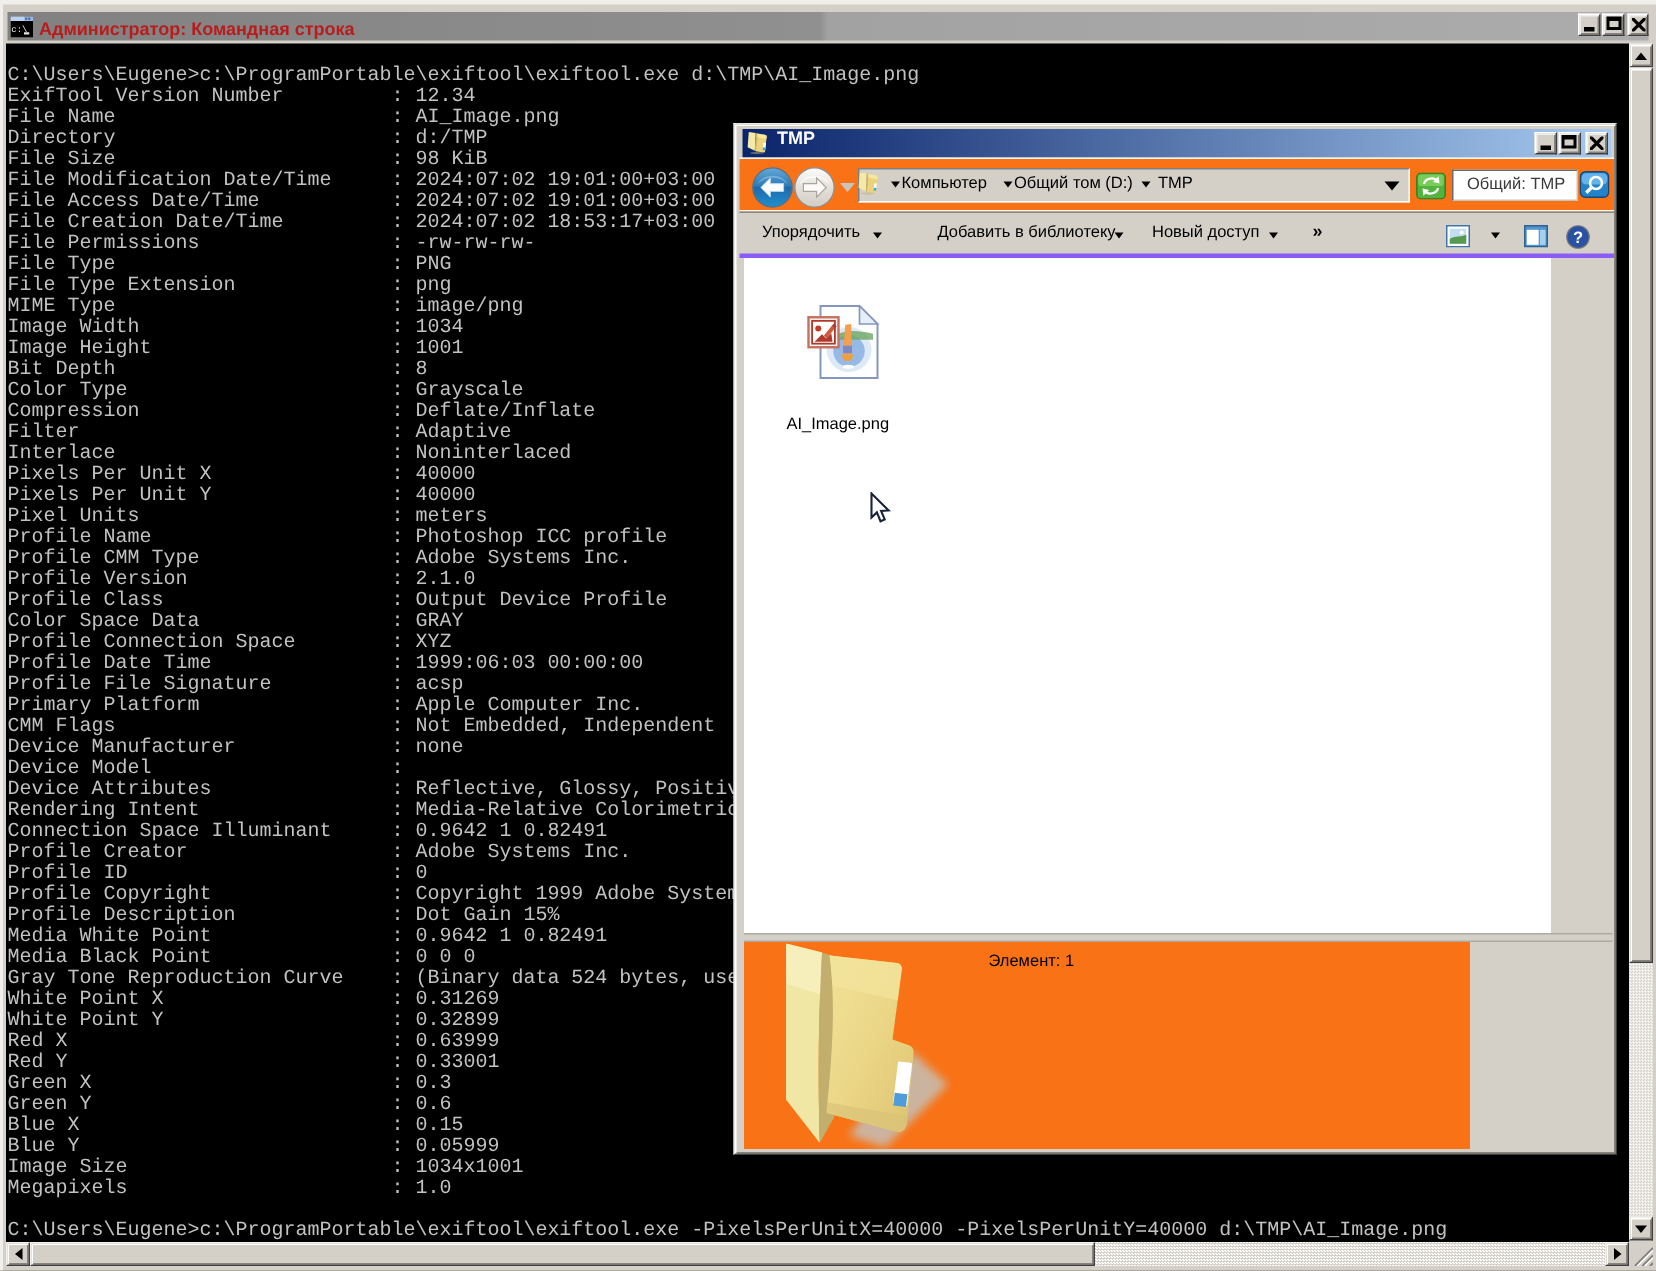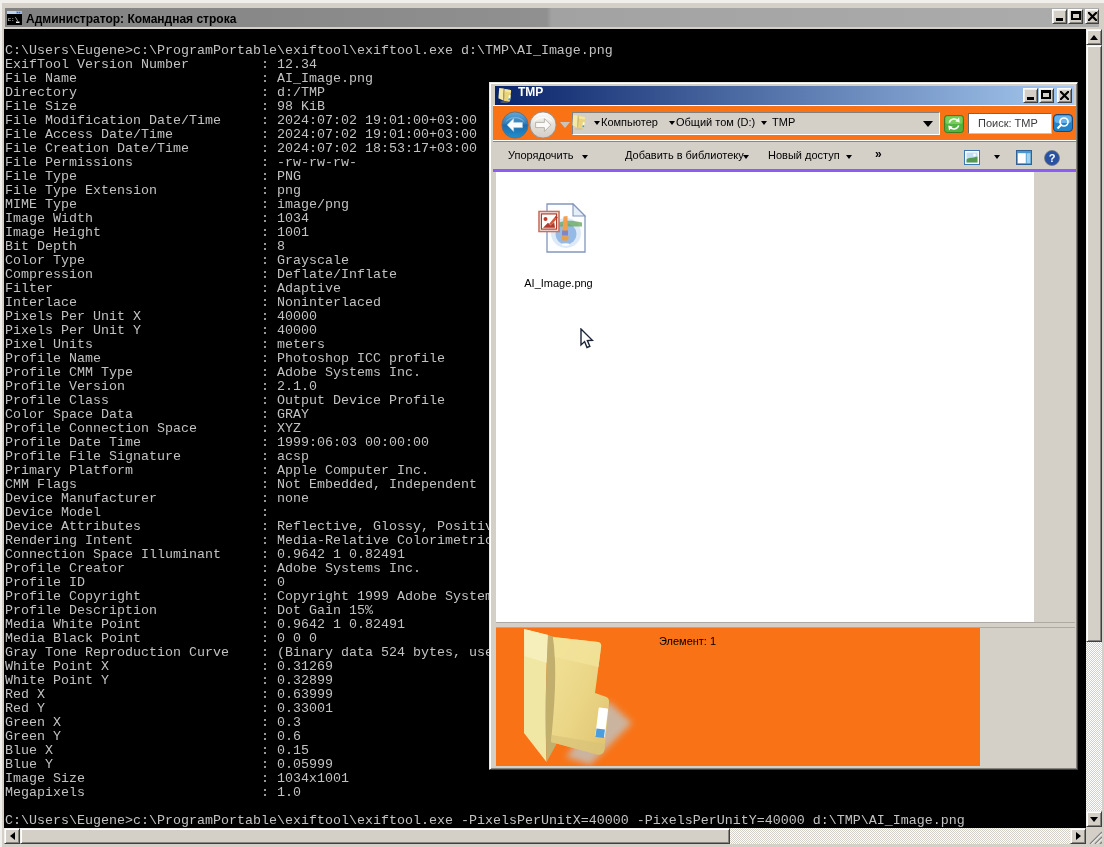--- a/index.html
+++ b/index.html
@@ -3,21 +3,21 @@
 <style>
   html,body{margin:0;padding:0;width:1104px;height:847px;overflow:hidden;background:#D4D0C8;}
   *{box-sizing:border-box;}
   .abs{position:absolute;}
   body{font-family:"Liberation Sans",sans-serif;position:relative;-webkit-font-smoothing:antialiased;}
   
   #cmdframe{left:0;top:0;width:1104px;height:847px;background:#D4D0C8;
     border-top:3px solid #F1EFEC;border-left:2px solid #F1EFEC;}
   #cmdtitle{left:5px;top:8px;width:1094px;height:19px;
     background:linear-gradient(90deg,#818181 0,#909090 49.5%,#A2A2A2 50%,#ACACAC 100%);}
-  #cmdtitletext{left:26px;top:12px;font-size:12px;font-weight:bold;color:#000000;letter-spacing:0px;}
+  #cmdtitletext{left:26px;top:12px;font-size:12px;font-weight:bold;color:#b91c1c;letter-spacing:0px;}
   .tbtn{background:#D4D0C8;border:1px solid;border-color:#FFFFFF #404040 #404040 #FFFFFF;
     box-shadow:inset 1px 1px 0 #F0EEEA, inset -1px -1px 0 #87837D;}
   
   #console{left:4px;top:29px;width:1082px;height:799px;background:#000;}
   #context{left:5px;top:31px;color:#C2C2C2;font-family:"Liberation Mono",monospace;
     font-size:13.33px;line-height:14px;white-space:pre;}
   
   .sbtn{background:#D4D0C8;border:1px solid;border-color:#F2F0EC #404040 #404040 #F2F0EC;
     box-shadow:inset 1px 1px 0 #FFFFFF, inset -1px -1px 0 #87837D;display:flex;align-items:center;justify-content:center;}
   .dither{background:conic-gradient(#FFFFFF 90deg,#D4D0C8 90deg 180deg,#FFFFFF 180deg 270deg,#D4D0C8 270deg);background-size:2px 2px;}
@@ -224,21 +224,21 @@
 
     <svg class="abs" style="left:451px;top:9px" width="20" height="18" viewBox="0 0 22 20">
       <rect x="0.5" y="0.5" width="21" height="19" rx="3" fill="#52B33E" stroke="#2E7A22"></rect>
       <rect x="1.5" y="1.5" width="19" height="8.5" rx="2.5" fill="#7FD05C" opacity="0.85"></rect>
       <path d="M5.8 8.5 A5.6 5 0 0 1 16.2 7 M16.2 11.5 A5.6 5 0 0 1 5.8 13" stroke="#FFF" stroke-width="1.7" fill="none"></path>
       <path d="M16.6 2.8 L17.3 8.2 L12.3 7 Z" fill="#FFF"></path>
       <path d="M5.4 17.2 L4.7 11.8 L9.7 13 Z" fill="#FFF"></path>
     </svg>
 
     <div class="abs" style="left:475px;top:7px;width:84px;height:21px;background:#FFF;border:1px solid;border-color:#6A6A6A #C8C4BC #C8C4BC #6A6A6A"></div>
-    <div class="abs ttext" style="left:485px;top:11px;color:#3A3A3A">Поиск: TMP</div>
+    <div class="abs ttext" style="left:485px;top:11px;color:#3A3A3A">Общий: TMP</div>
 
     <svg class="abs" style="left:560px;top:8px" width="20" height="18" viewBox="0 0 20 18">
       <rect x="0.5" y="0.5" width="19" height="17" rx="3.5" fill="#2382C8" stroke="#16487A"></rect>
       <rect x="1.5" y="1.5" width="17" height="7.5" rx="3" fill="#6CB8EE" opacity="0.9"></rect>
       <circle cx="11" cy="8" r="4" fill="none" stroke="#FFF" stroke-width="1.7"></circle>
       <path d="M8 11 L4.5 14.5" stroke="#FFF" stroke-width="2.2"></path>
     </svg>
   </div>
 
   <div class="abs" id="toolrow">

